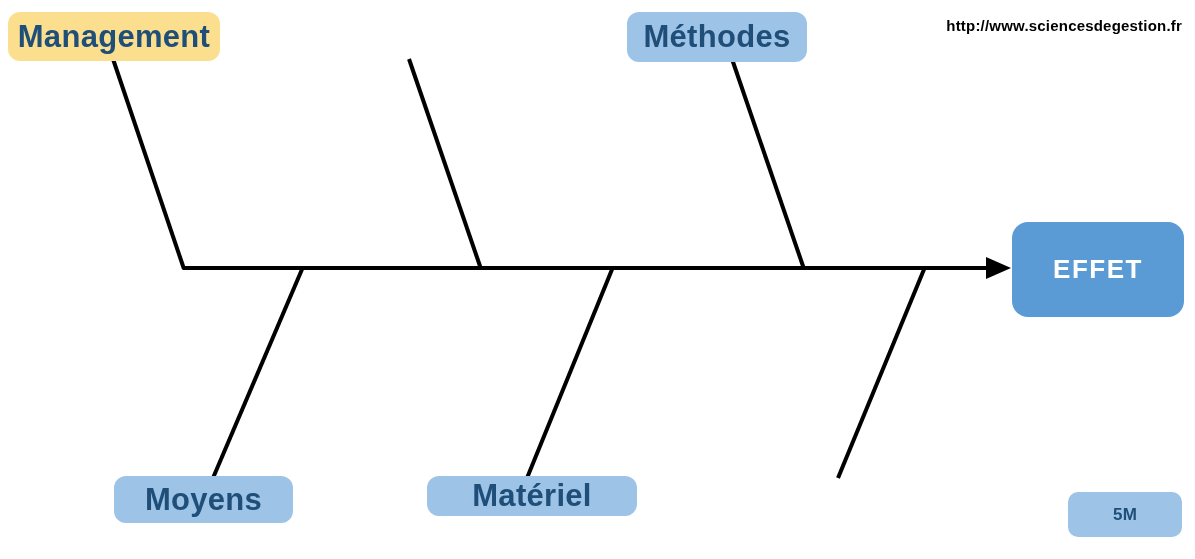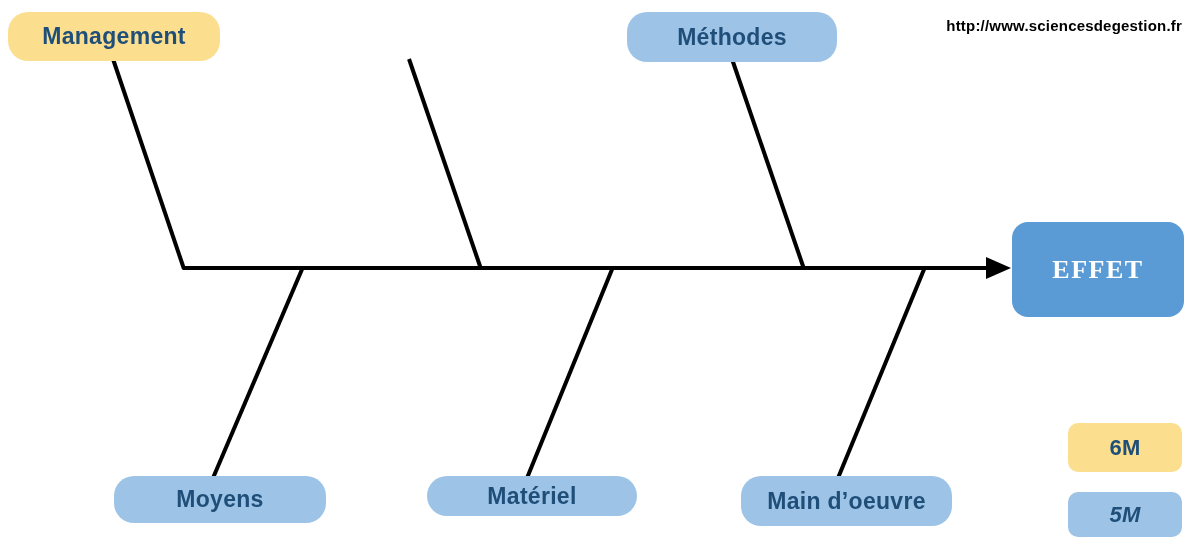--- a/index.html
+++ b/index.html
@@ -28,44 +28,43 @@
     z-index: 1;
   }
   .ln { stroke: var(--line); stroke-width: 4; }
   .arrowhead { fill: var(--line); }
   .box {
     position: absolute;
     z-index: 2;
     display: flex; align-items: center; justify-content: center;
     font-weight: bold;
     color: var(--text-dark);
-    border-radius: 20px;
-    font-size: 23px;
+    border-radius: 12px;
+    font-size: 31px;
     letter-spacing: 0.3px;
     white-space: nowrap;
   }
   .box.yellow { background: var(--yellow); }
   .box.blue   { background: var(--light-blue); }
   .box.effect {
     background: var(--medium-blue);
     color: var(--effect-text);
     border-radius: 16px;
     font-size: 26px;
     letter-spacing: 1.5px;
-    font-family: Liberation Serif, serif;
   }
   .b-management { left: 8px;    top: 12px;  width: 212px; height: 49px; }
   .b-milieu     { left: 307px;  top: 13px;  width: 210px; height: 49px; }
-  .b-methodes   { left: 627px;  top: 12px;  width: 210px; height: 50px; }
+  .b-methodes   { left: 627px;  top: 12px;  width: 180px; height: 50px; }
   .b-effet      { left: 1012px; top: 222px; width: 172px; height: 95px; }
-  .b-moyens     { left: 114px;  top: 476px; width: 212px; height: 47px; }
+  .b-moyens     { left: 114px;  top: 476px; width: 179px; height: 47px; }
   .b-materiel   { left: 427px;  top: 476px; width: 210px; height: 40px; }
   .b-maindoeuvre{ left: 741px;  top: 476px; width: 211px; height: 50px; }
   .b-6m { left: 1068px; top: 423px; width: 114px; height: 49px; font-size: 22px; border-radius: 10px; }
-  .b-5m { left: 1068px; top: 492px; width: 114px; height: 45px; font-size: 22px; border-radius: 10px; font-style: italic; }
+  .b-5m { left: 1068px; top: 492px; width: 114px; height: 45px; font-size: 17px; border-radius: 10px; }
   .url {
     position: absolute;
     top: 17px; right: 13px;
     z-index: 2;
     font-size: 15px;
     font-weight: bold;
     color: #000000;
     letter-spacing: 0.2px;
     margin-left: 32px;
   }
@@ -88,18 +87,16 @@
 
   <div class="url">http://www.sciencesdegestion.fr</div>
 
   <div class="box yellow b-management">Management</div>
   <div class="box blue b-methodes">Méthodes</div>
 
   <div class="box effect b-effet">EFFET</div>
 
   <div class="box blue b-moyens">Moyens</div>
   <div class="box blue b-materiel">Matériel</div>
-  <div class="box blue b-maindoeuvre">Main d’oeuvre</div>
 
-  <div class="box yellow b-6m">6M</div>
   <div class="box blue b-5m">5M</div>
 
 </div>
 
 </body></html>

